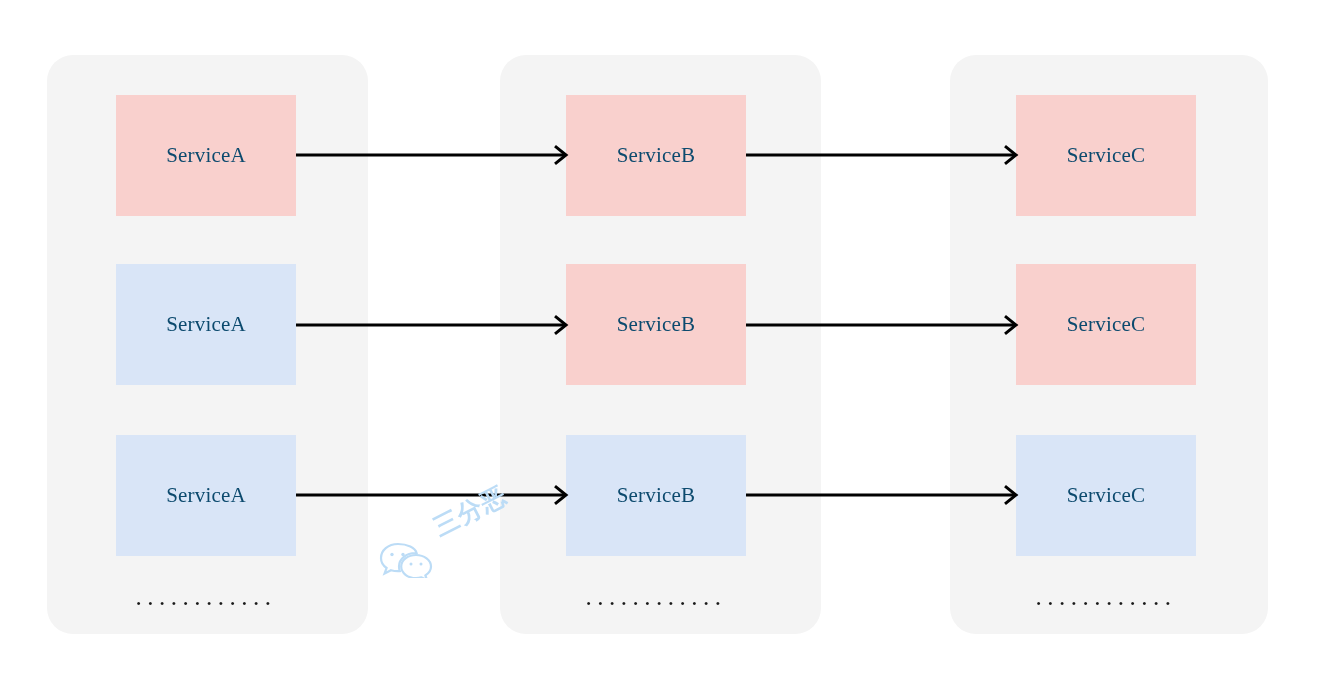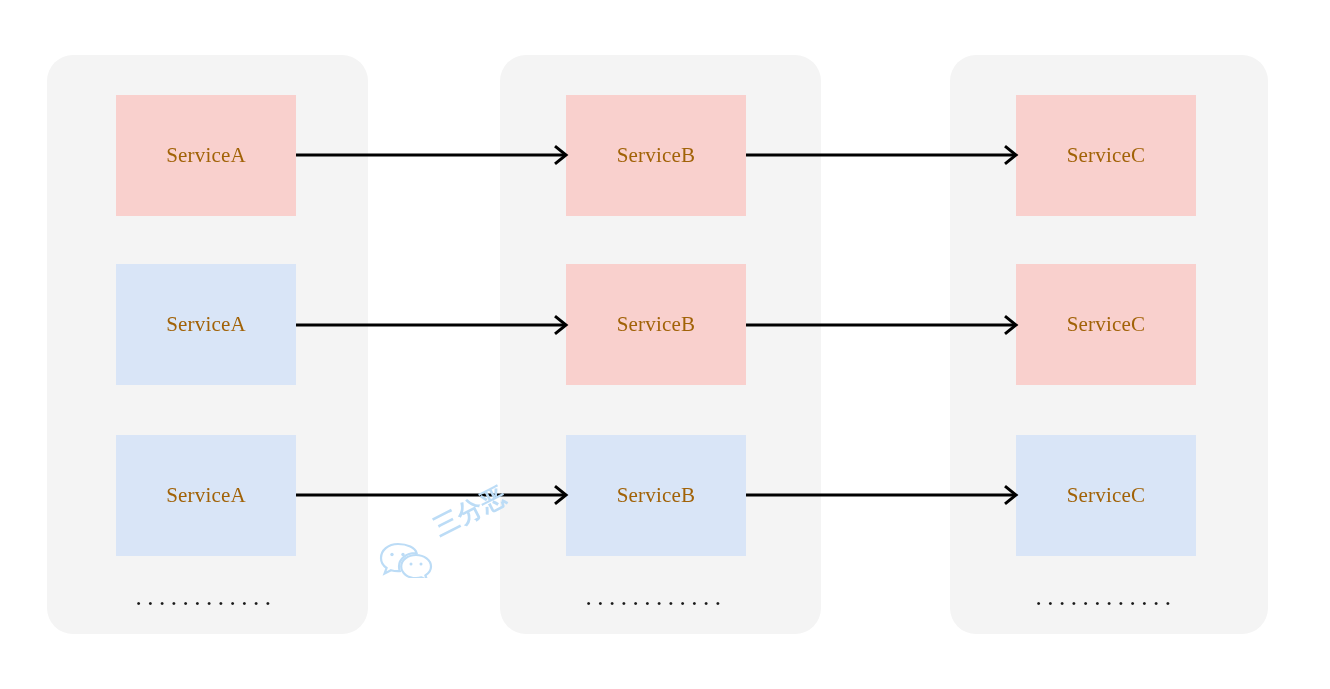--- a/index.html
+++ b/index.html
@@ -29,21 +29,21 @@
     width: 180px;
     height: 121px;
     display: flex;
     align-items: center;
     justify-content: center;
     box-sizing: border-box;
   }
   .svc-box .svc-label {
     font-family: "Liberation Serif", "DejaVu Serif", serif;
     font-size: 21px;
-    color: #a16207;
+    color: #0c4a6e;
     letter-spacing: 0.2px;
     line-height: 1;
     white-space: nowrap;
   }
 
   .ellipsis-row {
     position: absolute;
     width: 180px;
     height: 20px;
     display: flex;

